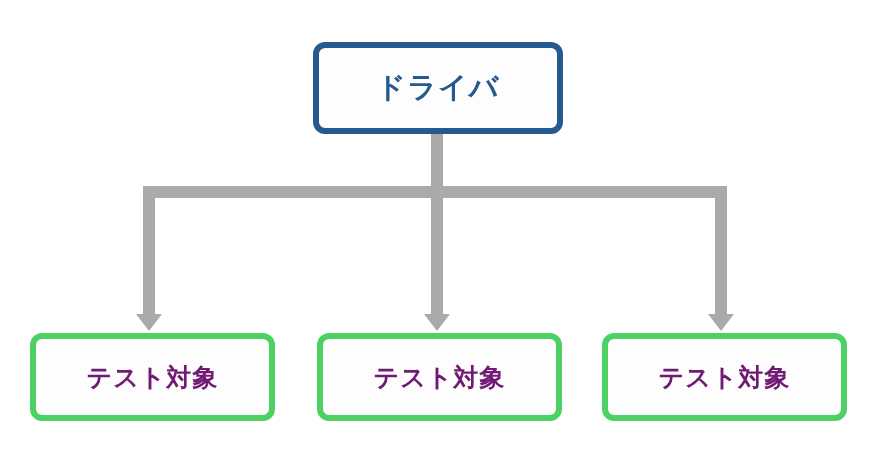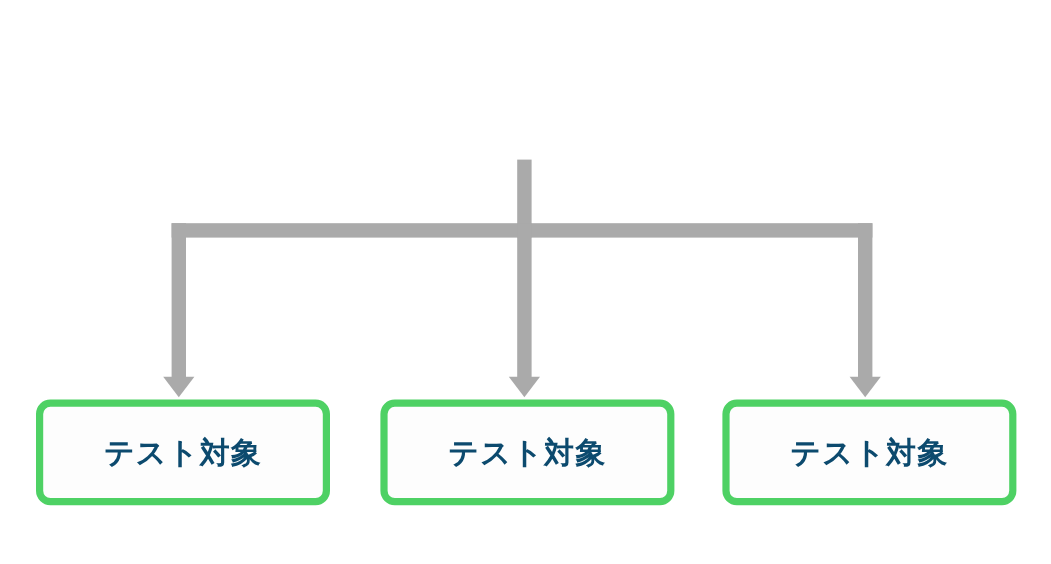--- a/index.html
+++ b/index.html
@@ -58,21 +58,21 @@
   
   .node-target {
     top: 333px;
     width: 245px;
     height: 88px;
     border-width: 6px;
     border-color: #4ed164;
     border-radius: 12px;
   }
   .node-target .node-label {
-    color: #0c4a6e;
+    color: #701a75;
     font-size: 25px;
   }
   #node-target-1 { left: 30px; }
   #node-target-2 { left: 317px; }
   #node-target-3 { left: 602px; }
 </style>
 </head>
 <body>
 
 <div id="diagram-canvas">
@@ -91,20 +91,23 @@
       <rect x="431" y="186" width="12" height="129"></rect>
 
       <polygon points="424,314 450,314 437,331"></polygon>
 
       <rect x="715" y="186" width="12" height="129"></rect>
 
       <polygon points="708,314 734,314 721,331"></polygon>
     </g>
   </svg>
 
+  <div class="node" id="node-driver">
+    <span class="node-label">ドライバ</span>
+  </div>
 
   <div class="node node-target" id="node-target-1">
     <span class="node-label">テスト対象</span>
   </div>
 
   <div class="node node-target" id="node-target-2">
     <span class="node-label">テスト対象</span>
   </div>
 
   <div class="node node-target" id="node-target-3">

